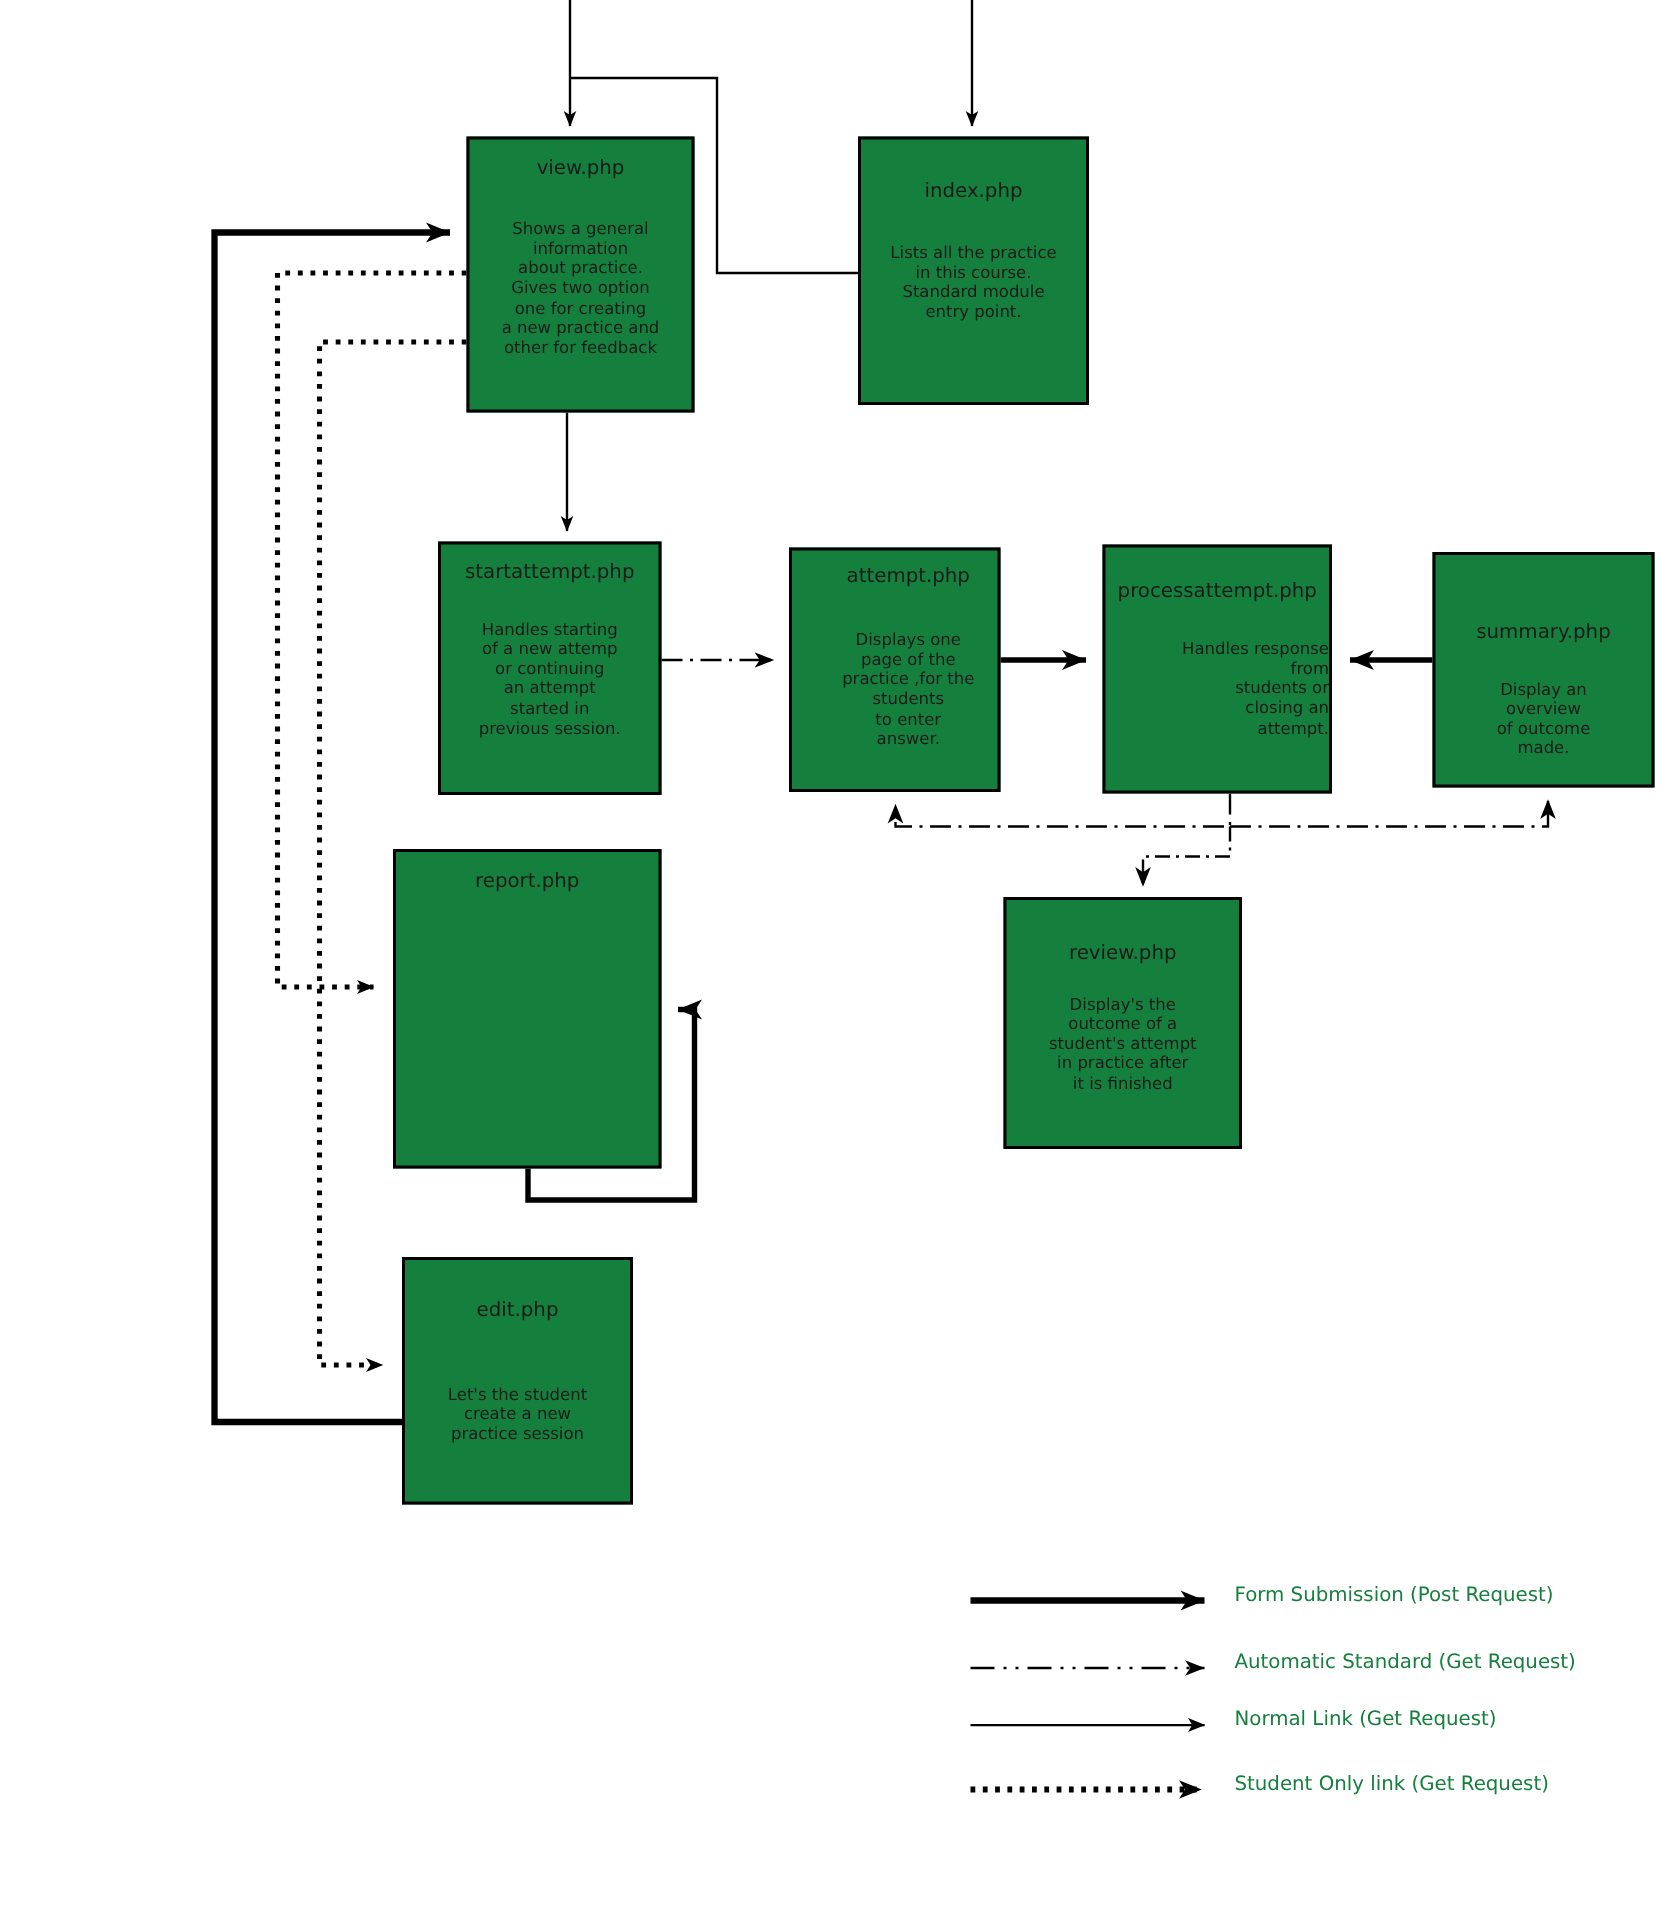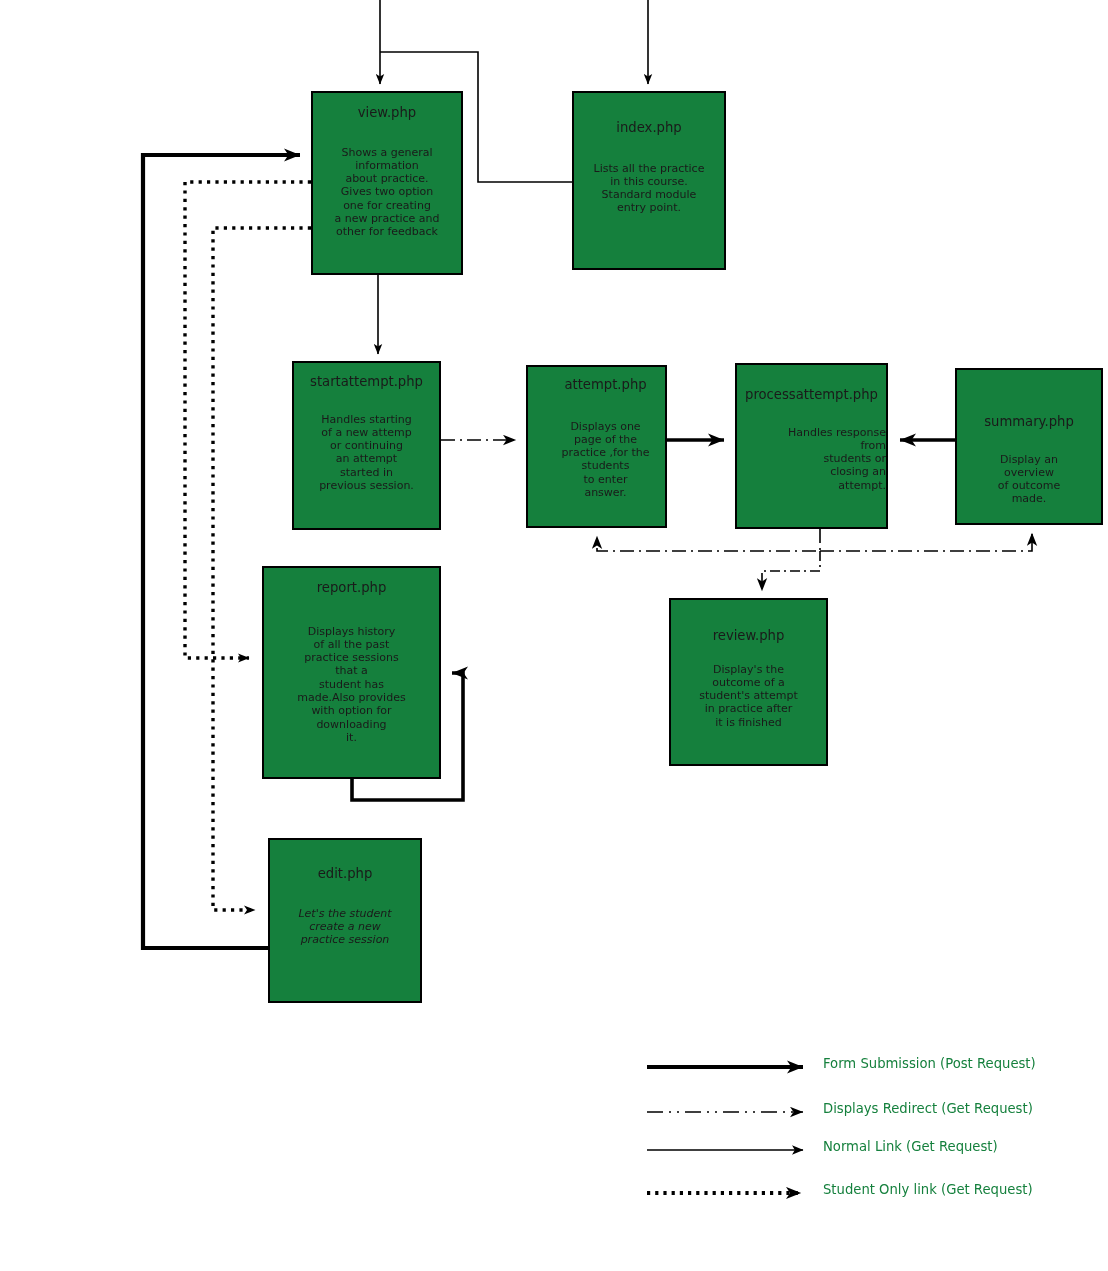--- a/index.html
+++ b/index.html
@@ -71,21 +71,21 @@
   #node-report    { left: 262px; top: 566px; width: 179px; height: 213px; }
   #node-report .title { margin-top: 12px; }
   #node-report .desc  { margin-top: 28px; }
 
   #node-review    { left: 669px; top: 598px; width: 159px; height: 168px; }
   #node-review .title { margin-top: 28px; }
   #node-review .desc  { margin-top: 18px; }
 
   #node-edit      { left: 268px; top: 838px; width: 154px; height: 165px; }
   #node-edit .title { margin-top: 26px; }
-  #node-edit .desc  { margin-top: 24px; font-style: italic; }
+  #node-edit .desc  { margin-top: 40px; }
 
   
   #legend {
     position: absolute;
     left: 645px;
     top: 1050px;
     width: 430px;
     height: 160px;
   }
   .legend-row {
@@ -239,29 +239,20 @@
   <div class="node" id="node-summary">
     <div class="title">summary.php</div>
     <div class="desc">Display an
 overview
 of outcome
 made.</div>
   </div>
 
   <div class="node" id="node-report">
     <div class="title">report.php</div>
-    <div class="desc">Displays history
-of all the past
-practice sessions
-that a
-student has
-made.Also provides
-with option for
-downloading
-it.</div>
   </div>
 
   <div class="node" id="node-review">
     <div class="title">review.php</div>
     <div class="desc">Display's the
 outcome of a
 student's attempt
 in practice after
 it is finished</div>
   </div>
@@ -289,21 +280,21 @@
 
     <div class="legend-row" style="top:51px;">
       <svg class="legend-sample" viewBox="0 0 172 22" xmlns="http://www.w3.org/2000/svg">
         <defs>
           <marker id="lg-arrow-med" markerWidth="14" markerHeight="11" refX="13" refY="5.5" orient="auto" markerUnits="userSpaceOnUse">
             <path d="M0,0.3 L13.2,5.5 L0,10.7 L3.5,5.5 Z" fill="#000"></path>
           </marker>
         </defs>
         <path d="M2,11 L158,11" fill="none" stroke="#000" stroke-width="1.6" stroke-dasharray="16 6 2 6 2 6" marker-end="url(#lg-arrow-med)"></path>
       </svg>
-      <span class="legend-label">Displays Redirect (Get Request)</span>
+      <span class="legend-label">Automatic Standard (Get Request)</span>
     </div>
 
     <div class="legend-row" style="top:89px;">
       <svg class="legend-sample" viewBox="0 0 172 22" xmlns="http://www.w3.org/2000/svg">
         <defs>
           <marker id="lg-arrow-thin" markerWidth="12" markerHeight="10" refX="11" refY="5" orient="auto" markerUnits="userSpaceOnUse">
             <path d="M0,0.3 L11.5,5 L0,9.7 L2.8,5 Z" fill="#000"></path>
           </marker>
         </defs>
         <path d="M2,11 L158,11" fill="none" stroke="#000" stroke-width="1.5" marker-end="url(#lg-arrow-thin)"></path>

